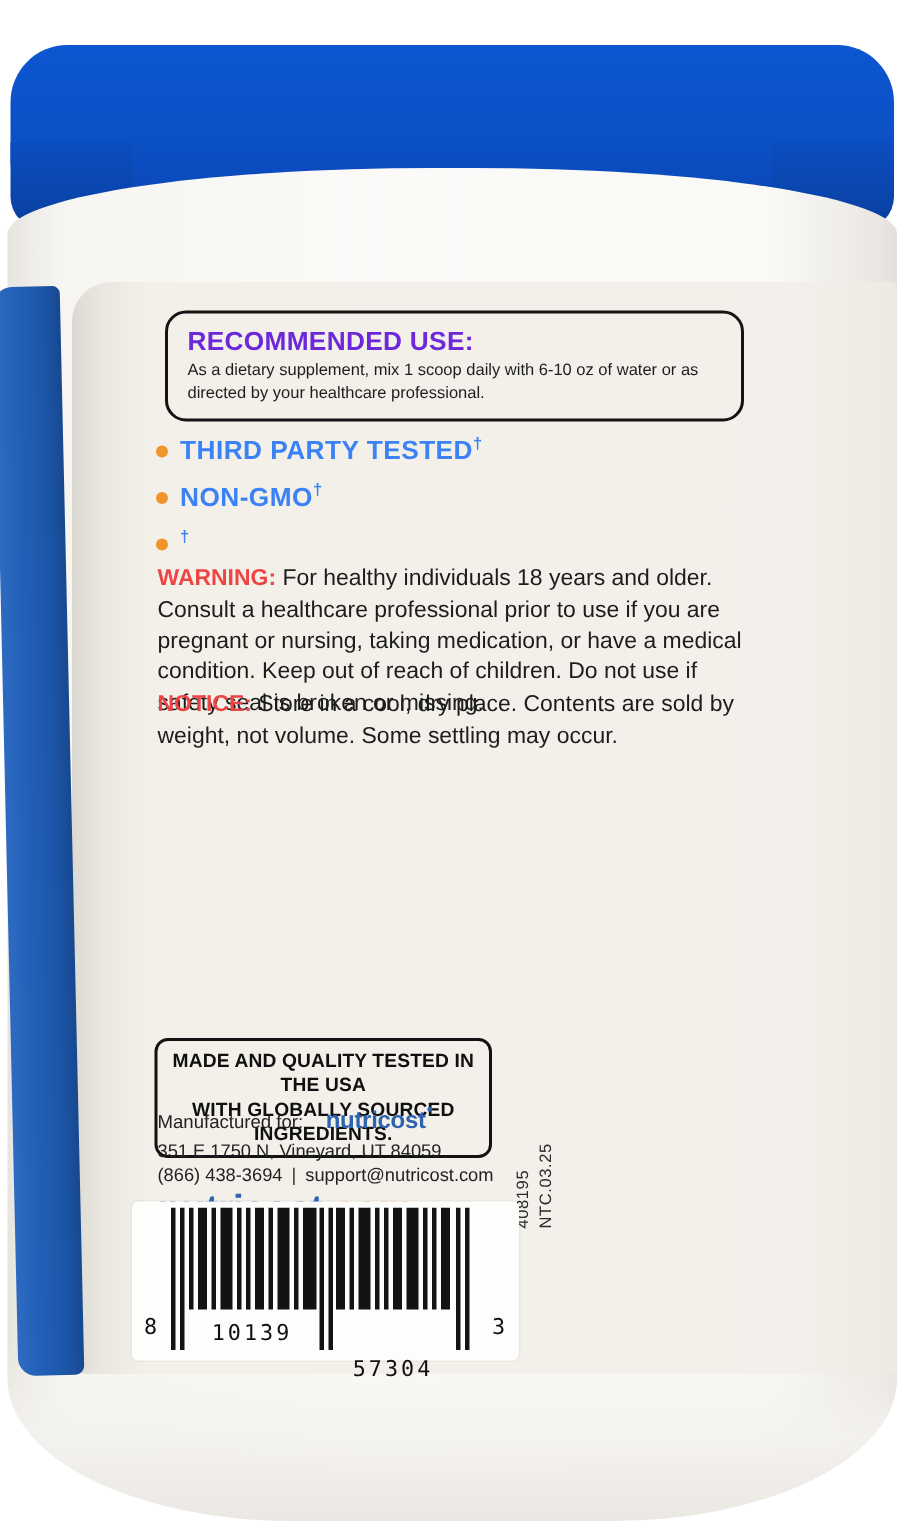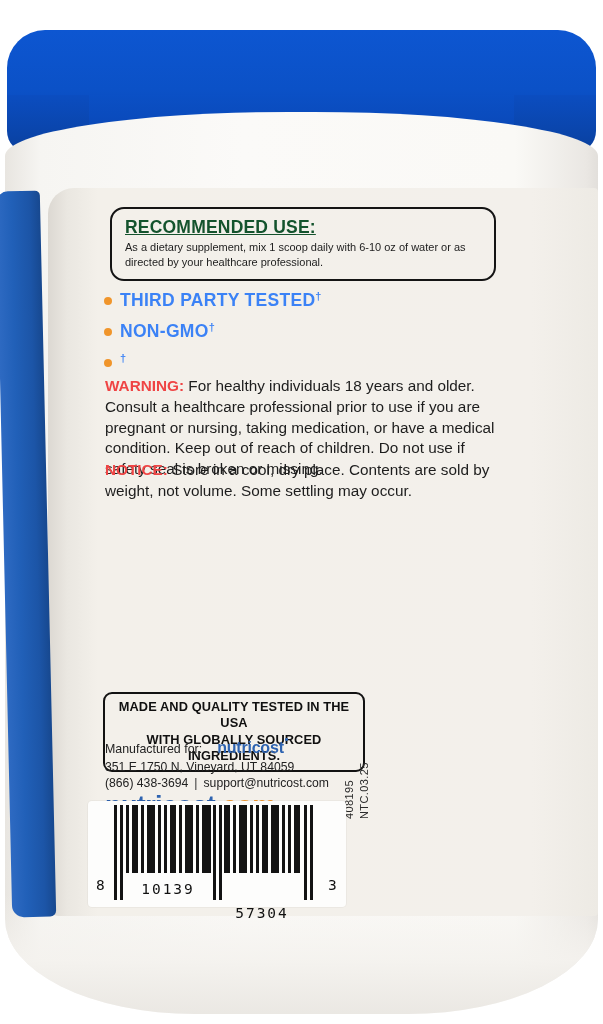--- a/index.html
+++ b/index.html
@@ -37,35 +37,35 @@
     position:absolute;left:4px;top:191px;width:44px;height:726px;
     background:linear-gradient(90deg,#2e6ac2 0%,#2160b8 35%,#1c55a7 75%,#17488f 100%);
     border-radius:12px 5px 6px 12px;
     transform:rotate(-1.3deg);
   }
   
   .rec-box{
     position:absolute;left:110px;top:207px;width:386px;box-sizing:border-box;
     border:2.5px solid #141414;border-radius:14px;padding:8px 13px 10px;
   }
-  .rec-title{font-size:17.5px;font-weight:800;letter-spacing:.2px;color:#14532d;text-decoration:underline;}
+  .rec-title{font-size:17.5px;font-weight:800;letter-spacing:.2px;color:#6d28d9;}
   .rec-body{font-size:11px;line-height:1.33;color:#1d1d1d;margin-top:2px;}
   
   .bullets{position:absolute;left:104px;top:290px;list-style:none;margin:0;padding:0;}
   .bullet{display:flex;align-items:flex-start;margin-bottom:10px;font-size:17.5px;font-weight:800;letter-spacing:.3px;color:#3b82f6;}
   .bullet .dot{width:8px;height:8px;border-radius:50%;background:#f0952b;margin:7px 8px 0 0;flex:none;}
   .bullet sup{font-size:11px;line-height:1;margin-top:1px;}
   
   .para{position:absolute;left:105px;width:398px;font-size:15.3px;line-height:1.36;color:#1d1d1d;margin:0;}
   .para b{font-weight:800;color:#ef4444;}
   .warning{top:376px;}
   .notice{top:460px;}
   
   .usa-box{
-    position:absolute;left:103px;top:692px;width:262px;box-sizing:border-box;
+    position:absolute;left:103px;top:692px;width:225px;box-sizing:border-box;
     border:2.5px solid #121212;border-radius:9px;padding:5px 6px;text-align:center;
     font-size:12.8px;font-weight:800;line-height:1.28;color:#101010;letter-spacing:.1px;
   }
   
   .manu{position:absolute;left:105px;top:739px;width:240px;}
   .manu-line1{font-size:12.4px;color:#222;display:flex;align-items:baseline;gap:15px;}
   .manu-brand{font-size:16px;font-weight:800;color:#2e63b0;letter-spacing:-.2px;position:relative;}
   .manu-brand .tm{position:absolute;right:-4px;top:-1px;width:2.5px;height:2.5px;background:#2e63b0;border-radius:50%;}
   .manu-line2,.manu-line3{font-size:12.2px;color:#222;margin-top:2.5px;}
   .manu-line3 .sep{margin:0 6px;color:#333;}

